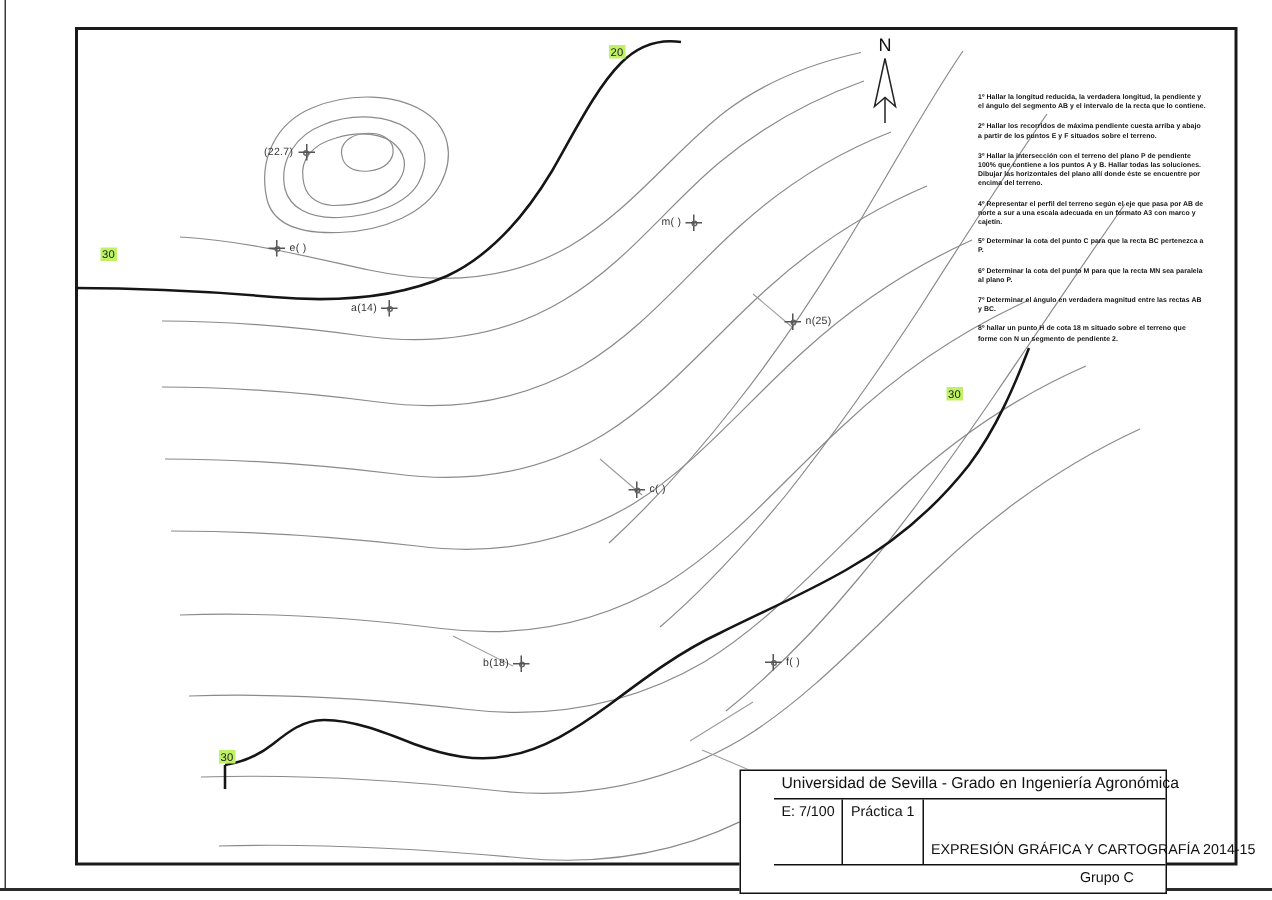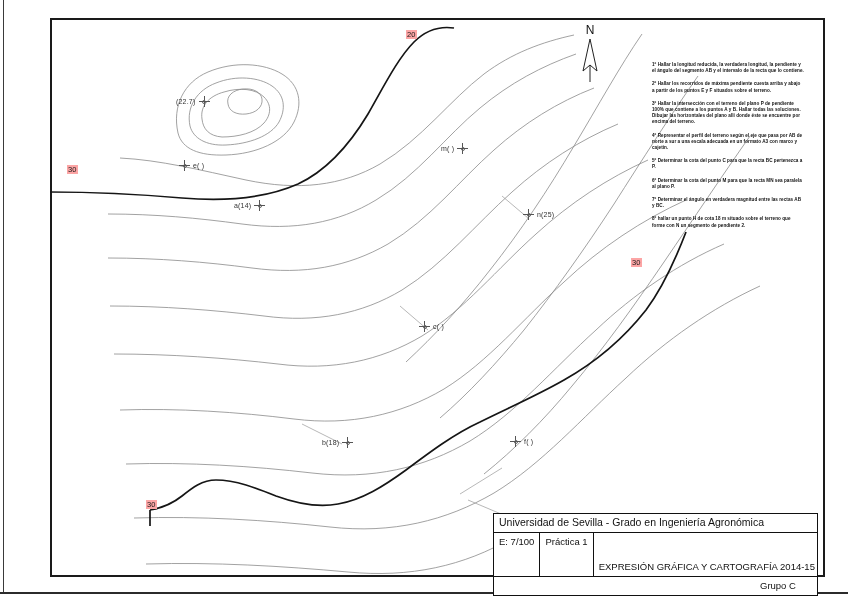--- a/index.html
+++ b/index.html
@@ -95,21 +95,21 @@
     letter-spacing: 0.2px;
   }
   .point.label-left .plabel { margin-right: 3px; order: -1; }
   .point.label-right .plabel { margin-left: 3px; }
 
   
   .elev {
     position: absolute;
     font-size: 7.5px;
     color: #1a1a1a;
-    background: #fca5a5;
+    background: #bef264;
     padding: 0 1px;
     letter-spacing: 0.2px;
   }
 
   
   .north {
     position: absolute;
     left: 573px; top: 24px;
     width: 34px;
     text-align: center;
@@ -135,24 +135,25 @@
     text-align: left;
     font-weight: bold;
     letter-spacing: 0.05px;
   }
 
   
   .titleblock {
     position: absolute;
     left: 493px;
     top: 513px;
-    width: 325px;
+    width: 285px;
     border: 1.5px solid #111;
     box-sizing: border-box;
     background: #fff;
+    padding-left: 22px;
   }
   .tb-row {
     display: flex;
     border-bottom: 1.2px solid #111;
     box-sizing: border-box;
   }
   .tb-row:last-child { border-bottom: none; justify-content: flex-end; }
   .tb-cell {
     padding: 2px 5px 3px 5px;
     font-size: 9.5px;

